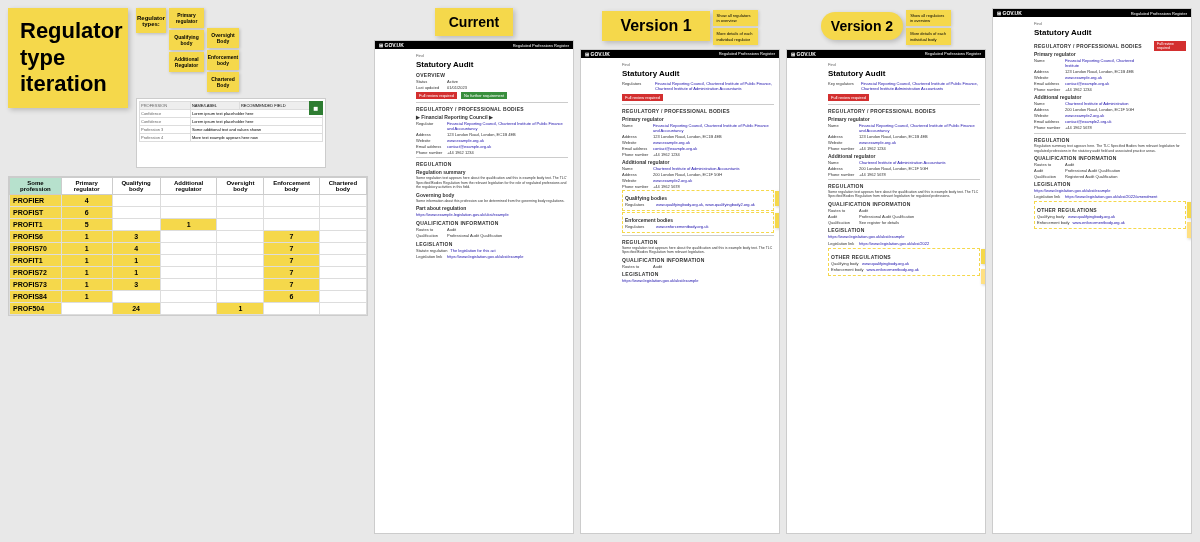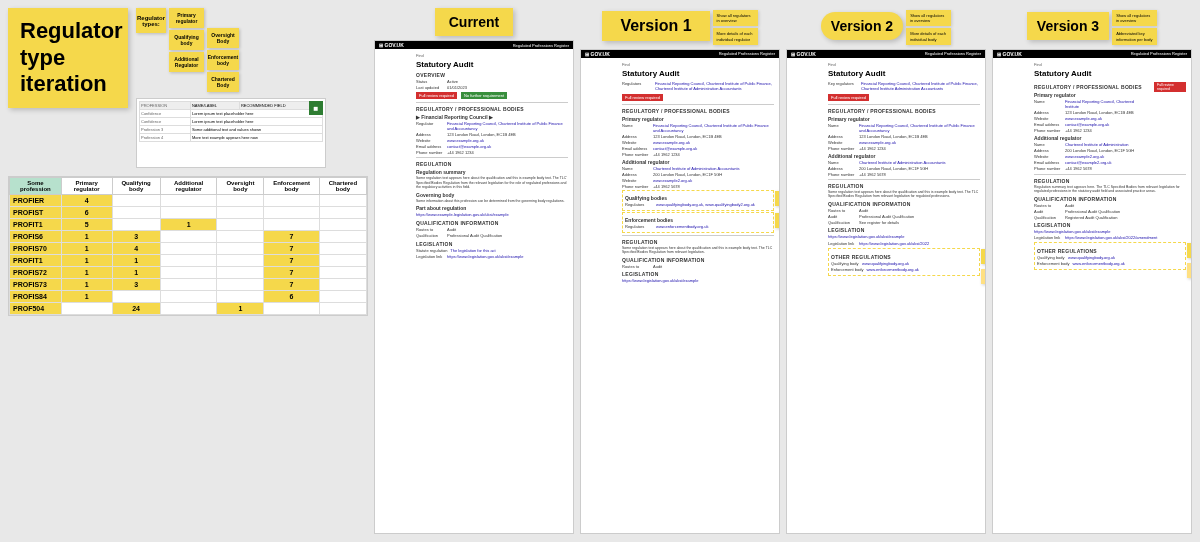--- a/index.html
+++ b/index.html
@@ -775,29 +775,20 @@
               <span class="info-value">www.enforcementbody.org.uk</span>
             </div>
             <div class="page-sticky" style="position:absolute; right:-38px; top:0px; width:36px;">Qualifying bodies</div>
             <div class="page-sticky" style="position:absolute; right:-38px; top:20px; width:36px; background:#ffe082;">Enforcement bodies</div>
           </div>
         </div>
       </div>
     </div>
 
     <div class="version-section">
-      <div style="display:flex; gap:3px; justify-content:center; align-items:flex-start; margin-bottom:2px;">
-        <div class="version-title-sticky" style="font-size:14px; padding:6px 10px; display:inline-block;">
-          <span>Version 3</span>
-        </div>
-        <div style="display:flex; flex-direction:column; gap:2px; margin-top:2px;">
-          <div class="sticky-note-sm">Show all regulators in overview</div>
-          <div class="sticky-note-sm">Abbreviated key information per body</div>
-        </div>
-      </div>
       <div class="page-preview">
         <div class="gov-header">
           <span class="gov-header-logo">⊞ GOV.UK</span>
           <span class="gov-header-title">Regulated Professions Register</span>
         </div>
         <div class="page-content">
           <div class="page-breadcrumb">Find</div>
           <div class="page-main-title">Statutory Audit</div>
           <div style="display:flex; gap:10px;">
             <div style="flex:1;">

